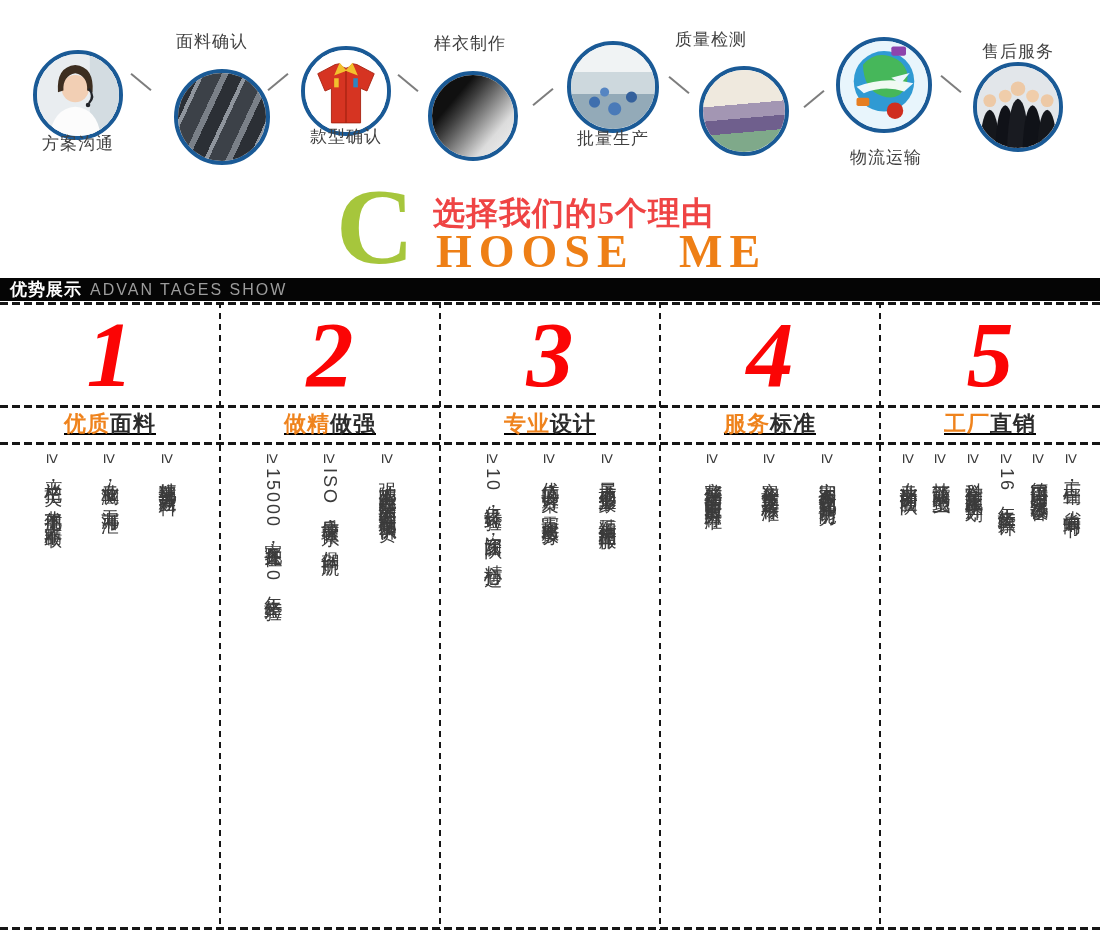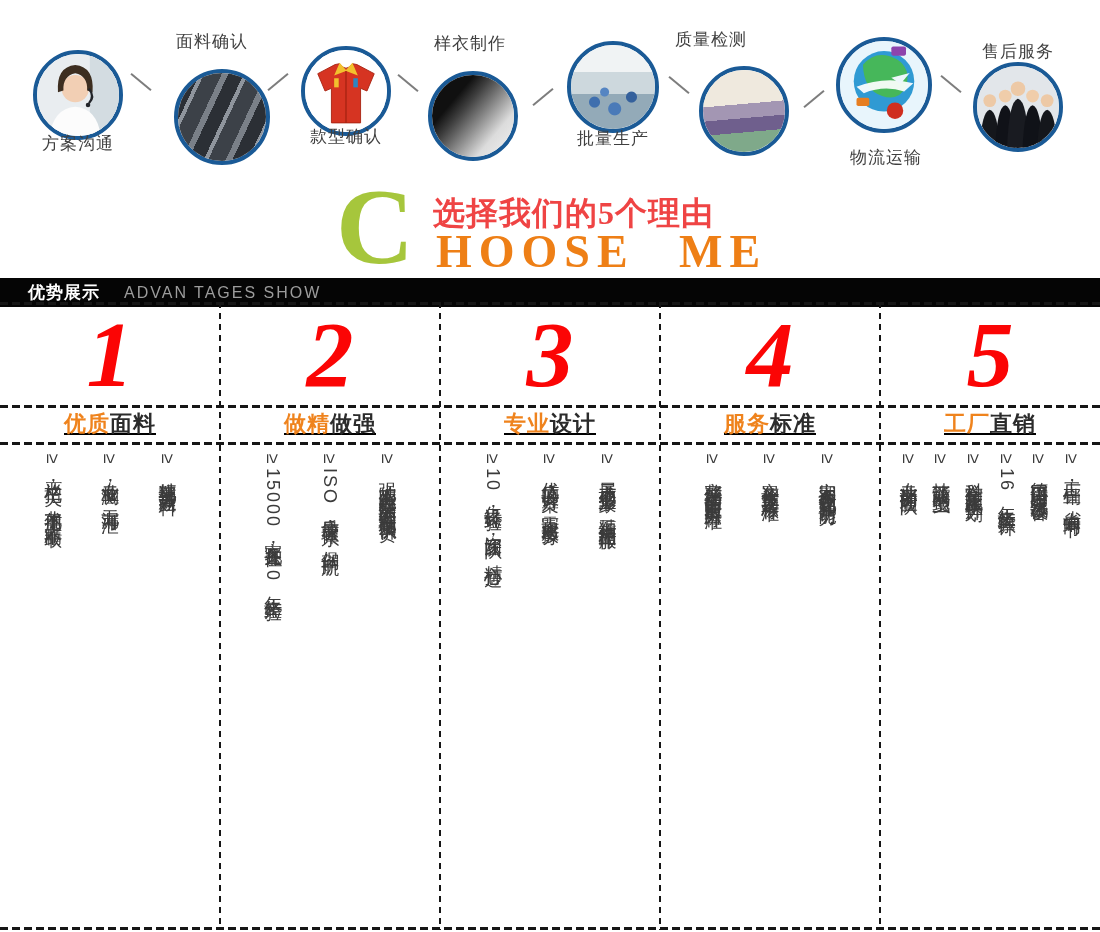--- a/index.html
+++ b/index.html
@@ -37,24 +37,24 @@
 
   
   .big-c{position:absolute;left:336px;top:183px;font-family:"Liberation Serif",serif;
     font-weight:700;font-size:108px;line-height:0.82;color:#a6c63c;}
   .cn-title{position:absolute;left:433px;top:192px;font-family:"Liberation Serif",serif;
     font-weight:900;font-size:32px;color:#ef4444;letter-spacing:1px;}
   .en-title{position:absolute;left:436px;top:229px;font-family:"Liberation Serif",serif;
     font-weight:700;font-size:46px;color:#ee7f16;letter-spacing:7px;word-spacing:26px;line-height:1;}
 
   
-  .banner{position:absolute;left:0;top:278px;width:1100px;height:29px;background:#050505;
-    display:flex;align-items:center;padding-left:28px;box-sizing:border-box;}
+  .banner{position:absolute;left:0;top:278px;width:1100px;height:23px;background:#050505;
+    display:flex;align-items:center;padding-left:10px;box-sizing:border-box;}
   .banner-cn{color:#fff;font-size:17px;font-weight:700;letter-spacing:1px;}
-  .banner-en{color:#9c9c9c;font-size:16px;margin-left:24px;letter-spacing:2px;}
+  .banner-en{color:#9c9c9c;font-size:16px;margin-left:8px;letter-spacing:2px;}
 
   
   .grid{position:absolute;left:0;top:302px;width:1100px;height:628px;display:flex;}
   .hline{position:absolute;left:0;width:1100px;height:3px;z-index:3;
     background:repeating-linear-gradient(90deg,#161616 0 8px,transparent 8px 12px);}
   .hl1{top:0;} .hl2{top:103px;} .hl3{top:140px;} .hl4{top:625px;}
   .col{width:220px;box-sizing:border-box;position:relative;}
   .col:not(:last-child)::after{content:"";position:absolute;right:-1px;top:0;height:628px;width:2px;
     background:repeating-linear-gradient(180deg,#161616 0 6px,transparent 6px 11px);}
   .num-cell{height:103px;display:flex;align-items:center;justify-content:center;}

